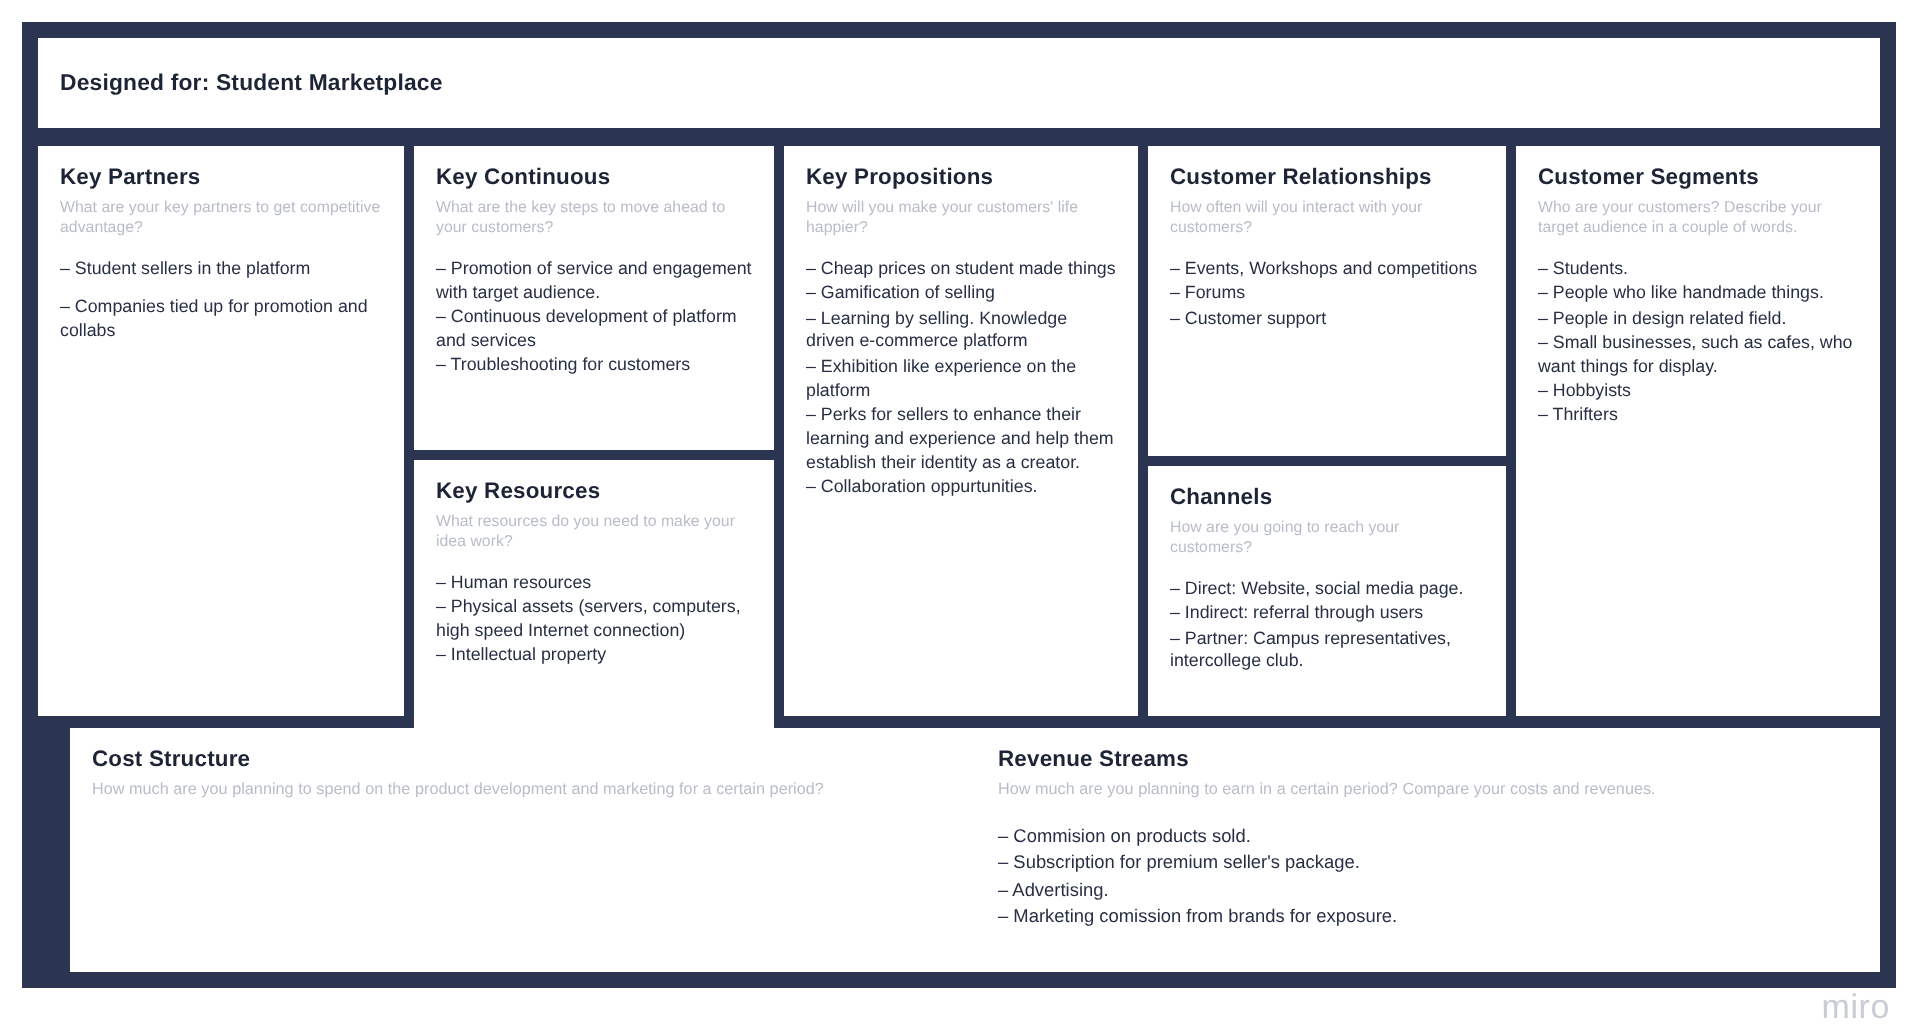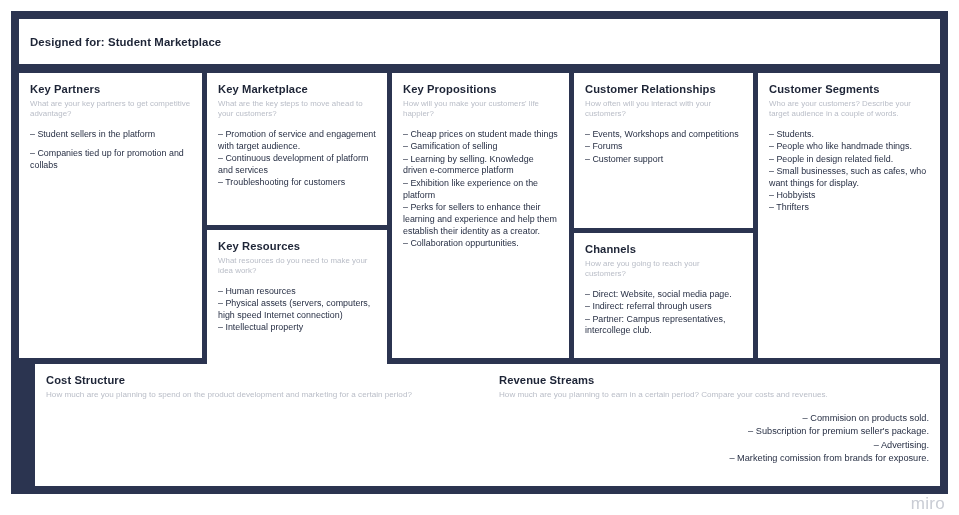--- a/index.html
+++ b/index.html
@@ -95,21 +95,20 @@
   
   #card-cost-structure  { left: 24px;   top: 353px; width: 464px; height: 122px; }
   #card-revenue-streams { left: 477px; top: 353px; width: 452px; height: 122px; }
 
   .wide .card-hint {
     font-size: 8.1px;
     margin-top: 1px;
   }
   .wide .card-items {
     margin-top: 11px;
-    text-align: right;
   }
   .wide .card-items li {
     font-size: 9.2px;
     line-height: 1.42;
   }
 
   
   #miro-watermark {
     position: absolute;
     right: 14px;
@@ -132,21 +131,21 @@
   <div class="card" id="card-key-partners">
     <div class="card-title">Key Partners</div>
     <div class="card-hint">What are your key partners to get competitive advantage?</div>
     <ul class="card-items spaced">
         <li>– Student sellers in the platform</li>
         <li>– Companies tied up for promotion and collabs</li>
       </ul>
   </div>
 
   <div class="card" id="card-key-activities">
-    <div class="card-title">Key Marketplace</div>
+    <div class="card-title">Key Continuous</div>
     <div class="card-hint">What are the key steps to move ahead to your customers?</div>
     <ul class="card-items">
         <li>– Promotion of service and engagement with target audience.</li>
         <li>– Continuous development of platform and services</li>
         <li>– Troubleshooting for customers</li>
       </ul>
   </div>
 
   <div class="card" id="card-key-resources">
     <div class="card-title">Key Resources</div>

